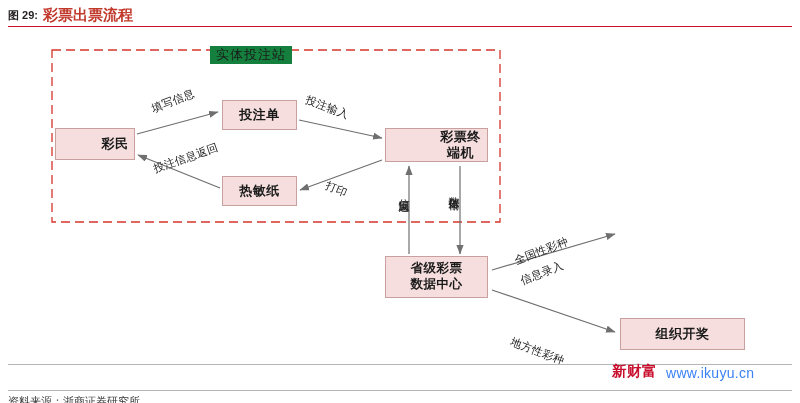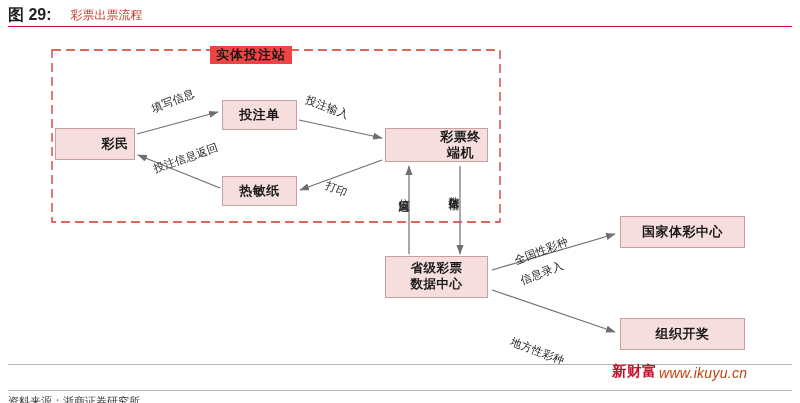--- a/index.html
+++ b/index.html
@@ -20,31 +20,31 @@
 
   
   .fig-header {
     position: absolute;
     left: 8px; top: 4px;
     width: 784px; height: 22px;
     display: flex;
     align-items: center;
   }
   .fig-tag {
-    font-size: 16px;
+    font-size: 11px;
     font-weight: bold;
     color: #231f20;
     white-space: nowrap;
     letter-spacing: 0;
   }
   .fig-title {
-    font-size: 12px;
-    font-weight: normal;
+    font-size: 15px;
+    font-weight: bold;
     color: #c0392b;
-    margin-left: 19px;
+    margin-left: 5px;
     white-space: nowrap;
   }
   .rule-top {
     position: absolute;
     left: 8px; top: 26px;
     width: 784px; height: 0;
     border-top: 1.6px solid #c8102e;
   }
   .rule-bottom {
     position: absolute;
@@ -76,24 +76,23 @@
     white-space: nowrap;
   }
   .wm-cn {
     font-size: 14.5px;
     font-weight: bold;
     color: #c8102e;
     letter-spacing: 0.5px;
   }
   .wm-url {
     font-size: 14px;
-    color: #c2410c;
-    margin-left: 2px;
+    color: #3b82f6;
+    margin-left: 9px;
     letter-spacing: 0.3px;
-    font-style: italic;
   }
 
   
   #diagram {
     position: absolute;
     left: 0; top: 28px;
     width: 800px;
     height: 334px;
   }
   #svg-layer {
@@ -125,24 +124,24 @@
   #n-zhongduan   { left: 385px; top: 100px; width: 103px; height: 34px; padding-left: 48px; }
   #n-shengji     { left: 385px; top: 228px; width: 103px; height: 42px; }
   #n-guojia      { left: 620px; top: 188px; width: 125px; height: 32px; }
   #n-zuzhi       { left: 620px; top: 290px; width: 125px; height: 32px; }
 
   
   .region-label {
     position: absolute;
     left: 210px; top: 18px;
     font-size: 13px;
-    font-weight: bold;
+    font-weight: normal;
     color: #1a1a1a;
     letter-spacing: 1px;
-    background: #ef4444;
+    background: #15803d;
     padding: 0 6px;
     white-space: nowrap;
   }
 
   
   .elabel {
     position: absolute;
     font-size: 11px;
     color: #1a1a1a;
     white-space: nowrap;
@@ -215,21 +214,20 @@
 
     <div class="region-label">实体投注站</div>
 
     <div class="node" id="n-caimin">彩民</div>
     <div class="node" id="n-touzhudan">投注单</div>
     <div class="node" id="n-remingzhi">热敏纸</div>
     <div class="node" id="n-zhongduan">彩票终端机</div>
     <div class="node two-line" id="n-shengji">
       <span>省级彩票<br>数据中心</span>
     </div>
-    <div class="node" id="n-guojia">国家体彩中心</div>
     <div class="node" id="n-zuzhi">组织开奖</div>
 
     <div class="elabel rot-up" id="l-fillinfo">填写信息</div>
     <div class="elabel rot-up2" id="l-returninfo">投注信息返回</div>
     <div class="elabel rot-down" id="l-betinput">投注输入</div>
     <div class="elabel rot-down2" id="l-print">打印</div>
     <div class="elabel vert" id="l-infoback">信息返回</div>
     <div class="elabel vert" id="l-datatrans">数据传输</div>
     <div class="elabel rot-up" id="l-national">全国性彩种</div>
     <div class="elabel rot-up" id="l-inforec">信息录入</div>

